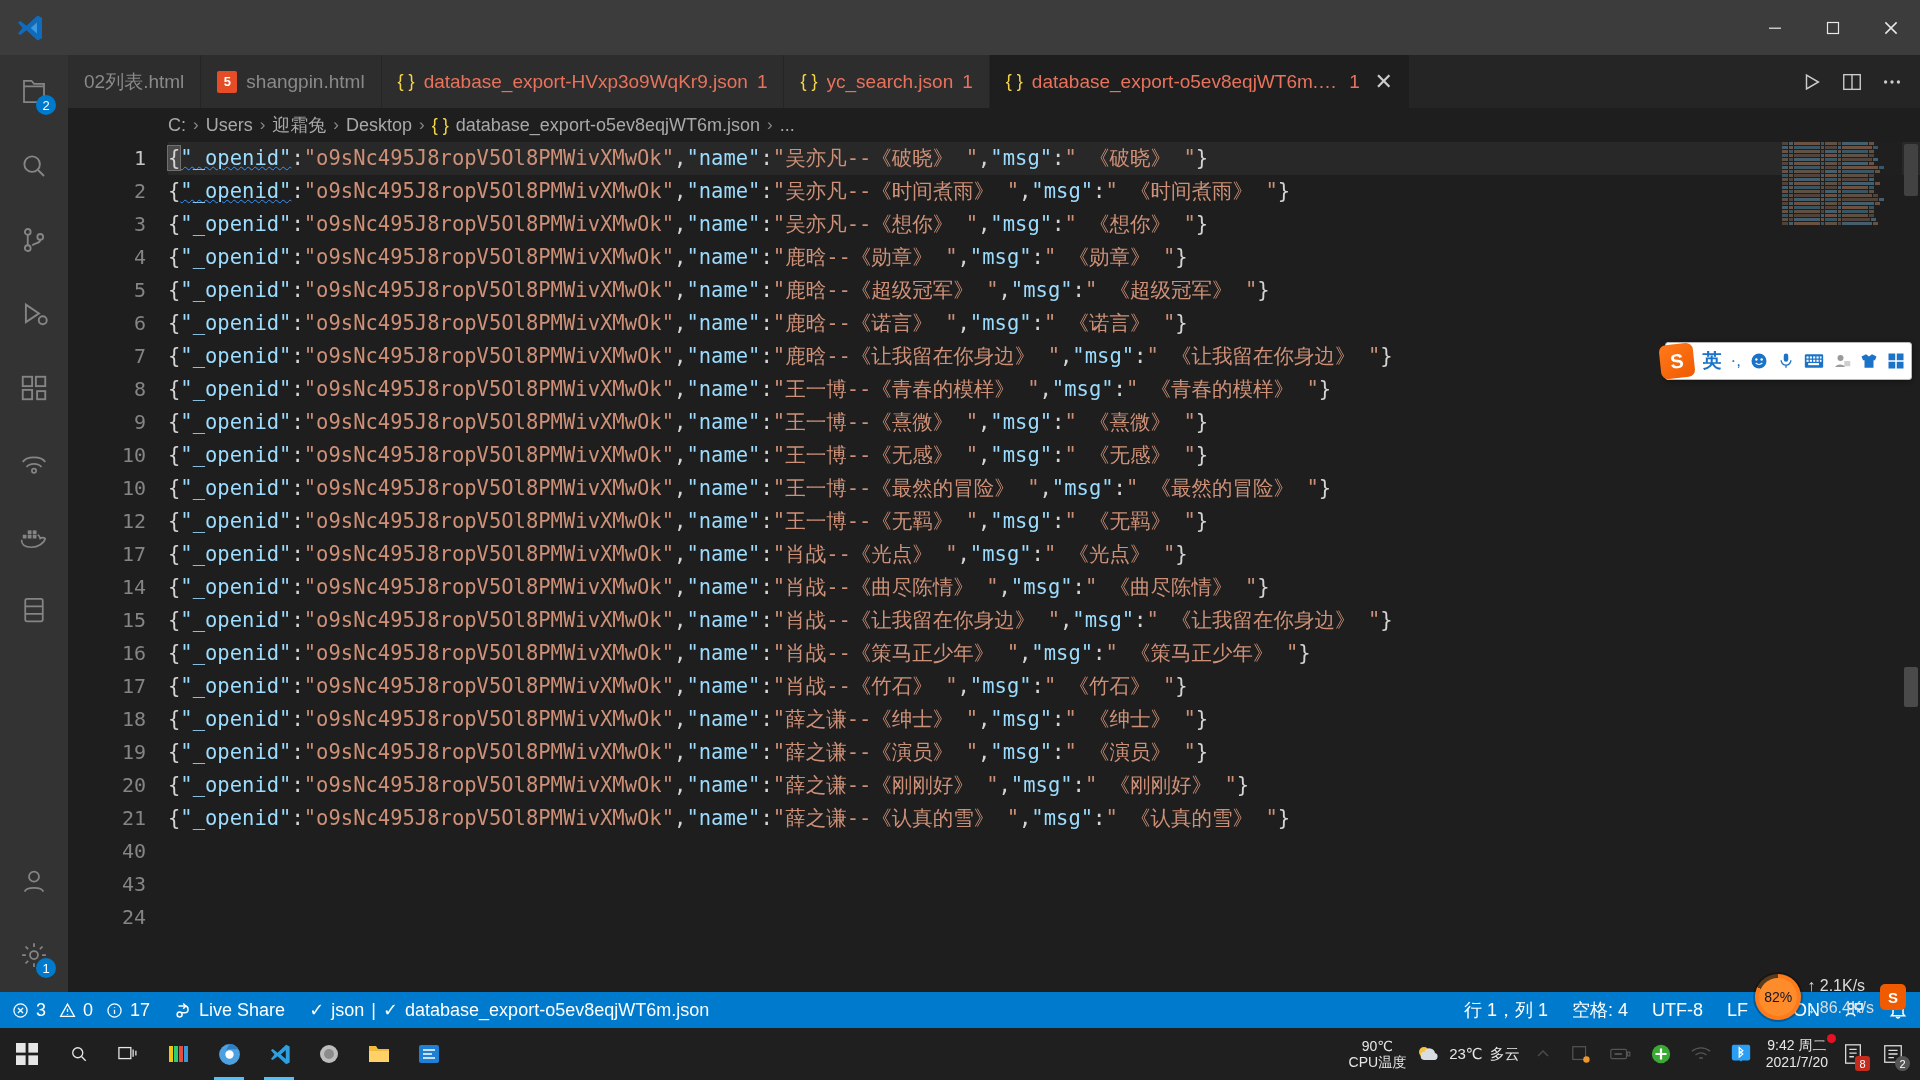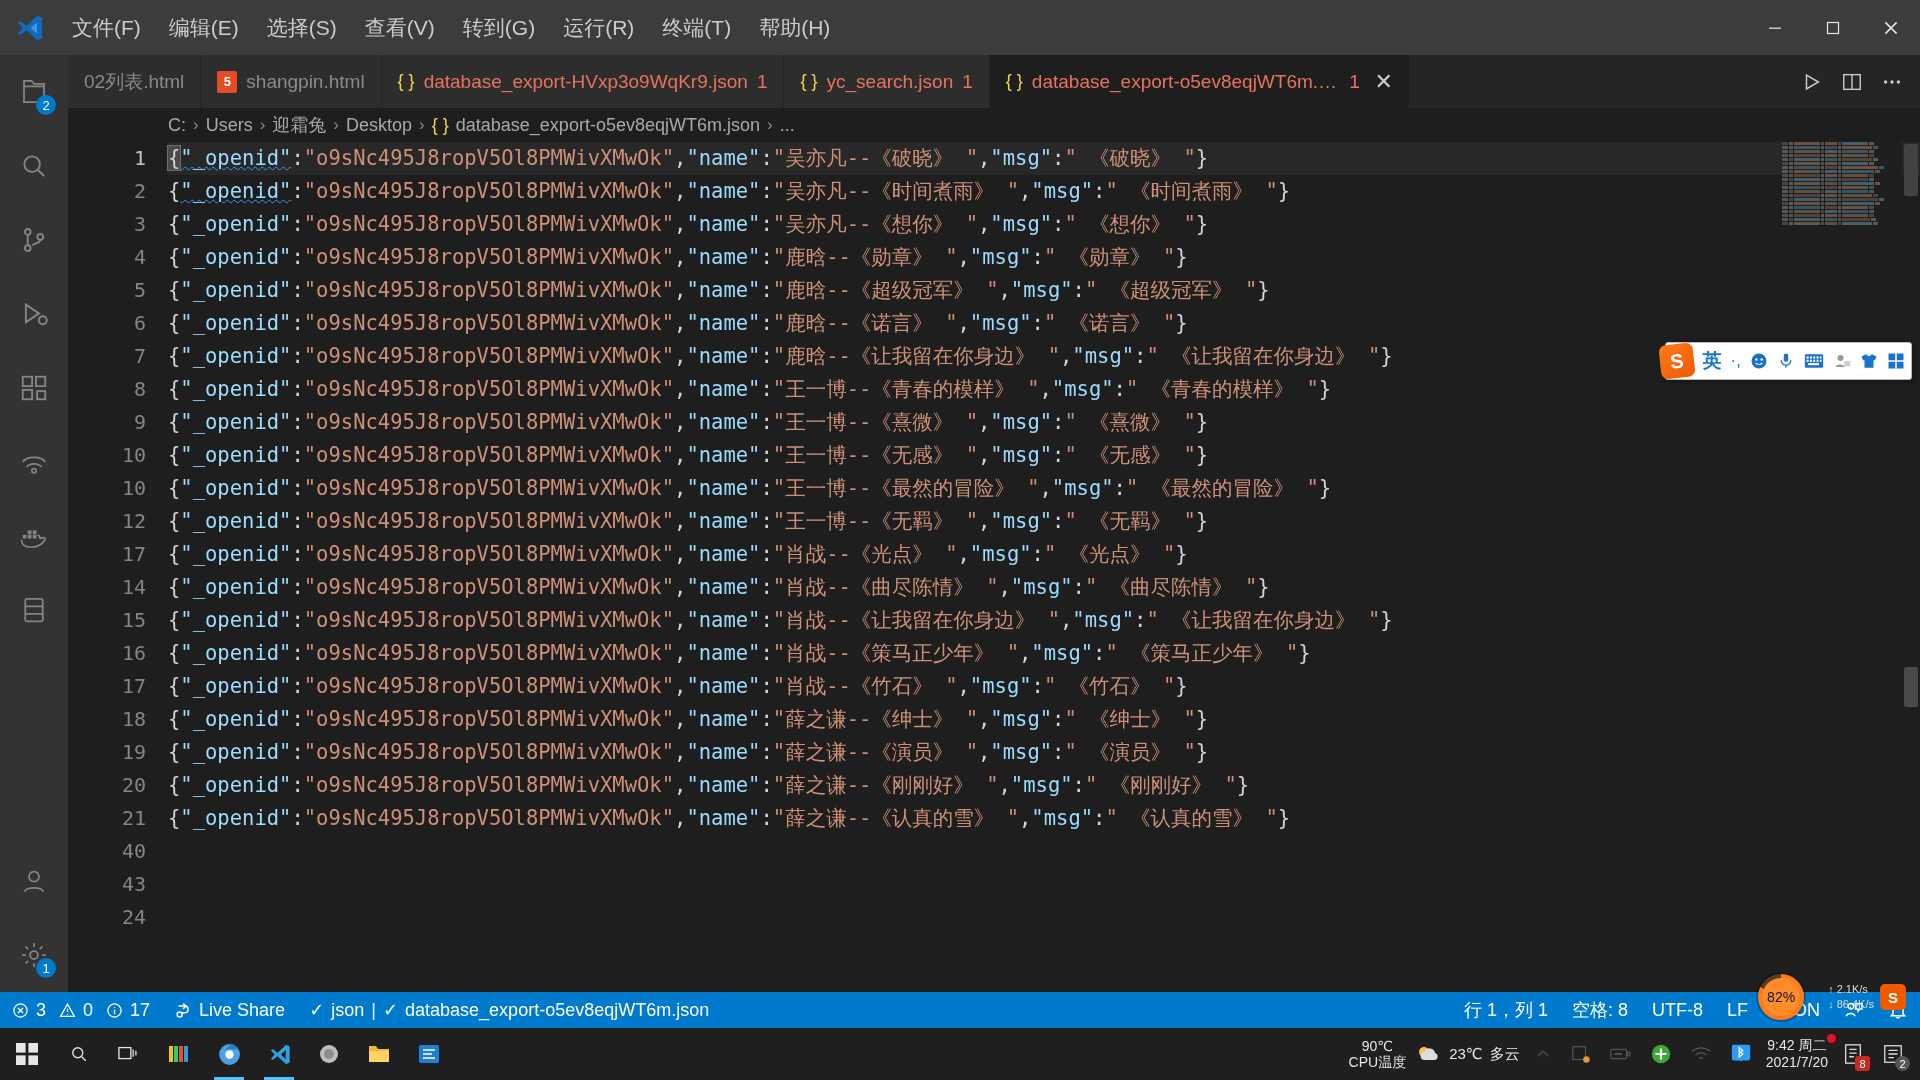--- a/index.html
+++ b/index.html
@@ -166,49 +166,39 @@
     position: absolute; right: 14px; bottom: 60px; display: flex; align-items: center; gap: 6px;
   }
   .speed-ring {
     width: 46px; height: 46px; border-radius: 50%;
     background: conic-gradient(#ff7a1a 0 82%, #5a3a1a 82% 100%);
     display: flex; align-items: center; justify-content: center; color: #0f172a; font-size: 14px;
     box-shadow: 0 0 0 2px rgba(0,0,0,.25);
   }
   .speed-ring span { background: #ff8c2b; width: 38px; height: 38px; border-radius: 50%;
     display: flex; align-items: center; justify-content: center; }
-  .speed-text { color: #e8e8e8; font-size: 11px; line-height: 1.35; margin-left: 18px; }
+  .speed-text { color: #e8e8e8; font-size: 16px; line-height: 1.35; }
   .speed-text .up { color: #dcdcdc; }
   .sogou-mini {
     width: 26px; height: 26px; background: #f05a00; color: #fff; border-radius: 5px;
     display: flex; align-items: center; justify-content: center; font-size: 15px; font-weight: bold;
   }
   svg { display: block; }
 </style>
 </head>
 <body>
 
 <div class="app">
 
   <div class="titlebar">
     <div class="vscode-logo">
       <svg width="32" height="32" viewBox="0 0 32 32">
         <path d="M24.5 3.5 29 5.8v20.4l-4.5 2.3-11-10.2-6.2 4.7L5 21.6 9.6 16 5 10.4l2.3-1.4 6.2 4.7zM24 10.2 17.6 16 24 21.8z" fill="#0f6cbd"></path>
         <path d="M24 10.2 17.6 16 24 21.8z" fill="#3b9ae1"></path>
       </svg>
-    </div>
-    <div class="menu">
-      <div class="menu-item">文件(F)</div>
-      <div class="menu-item">编辑(E)</div>
-      <div class="menu-item">选择(S)</div>
-      <div class="menu-item">查看(V)</div>
-      <div class="menu-item">转到(G)</div>
-      <div class="menu-item">运行(R)</div>
-      <div class="menu-item">终端(T)</div>
-      <div class="menu-item">帮助(H)</div>
     </div>
     <div class="win-ctrls">
       <div class="win-btn">
         <svg width="16" height="16" viewBox="0 0 16 16">
             <rect x="2" y="7.6" width="12" height="1.2" fill="#e8e8e8"></rect>
           </svg>
       </div>
       <div class="win-btn">
         <svg width="16" height="16" viewBox="0 0 16 16">
             <rect x="2.5" y="2.5" width="11" height="11" fill="none" stroke="#e8e8e8" stroke-width="1.2"></rect>
@@ -703,21 +693,21 @@
       <div class="sb-item">
         <span>✓</span>
         <span>json</span>
         <span>|</span>
         <span>✓</span>
         <span>database_export-o5ev8eqjWT6m.json</span>
       </div>
     </div>
     <div class="sb-right">
       <div class="sb-item">行 1，列 1</div>
-      <div class="sb-item">空格: 8</div>
+      <div class="sb-item">空格: 4</div>
       <div class="sb-item">UTF-8</div>
       <div class="sb-item">LF</div>
       <div class="sb-item">JSON</div>
       <div class="sb-item">
         <svg width="20" height="20" viewBox="0 0 16 16" fill="none" stroke="#fff" stroke-width="1.2">
           <circle cx="5.6" cy="5" r="2.2"></circle>
             <path d="M1.8 13c.6-3 6.4-3 7 0"></path>
             <path d="M9.2 3h5.2v4.2h-1.6l-1.5 1.7V7.2H9.2z"></path>
         </svg>
       </div>

